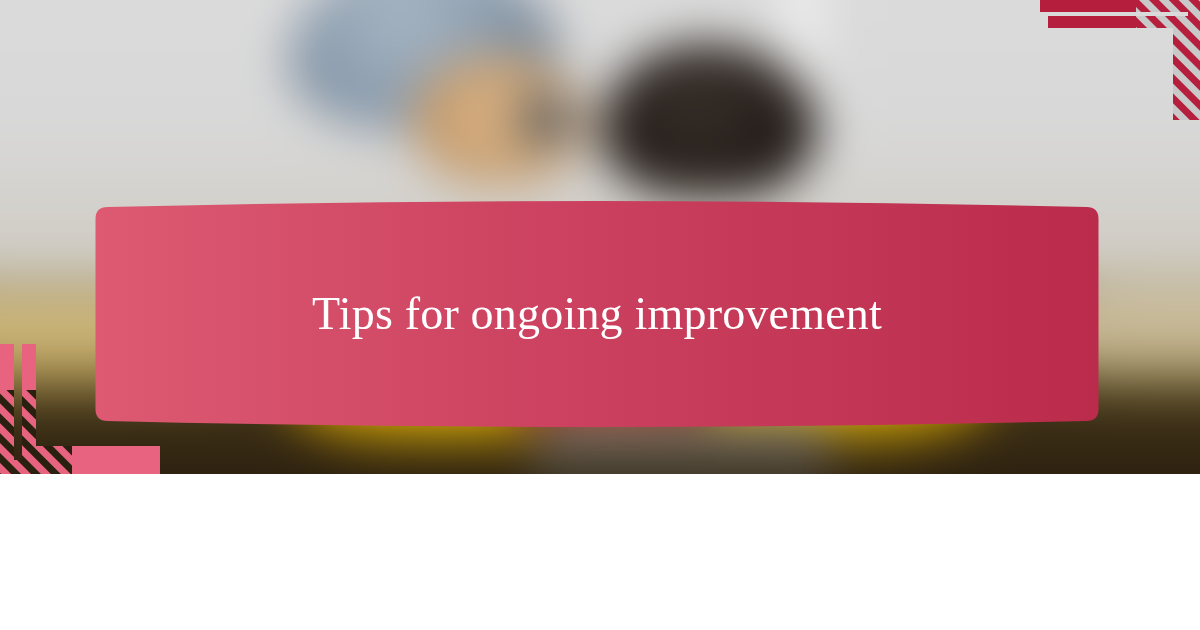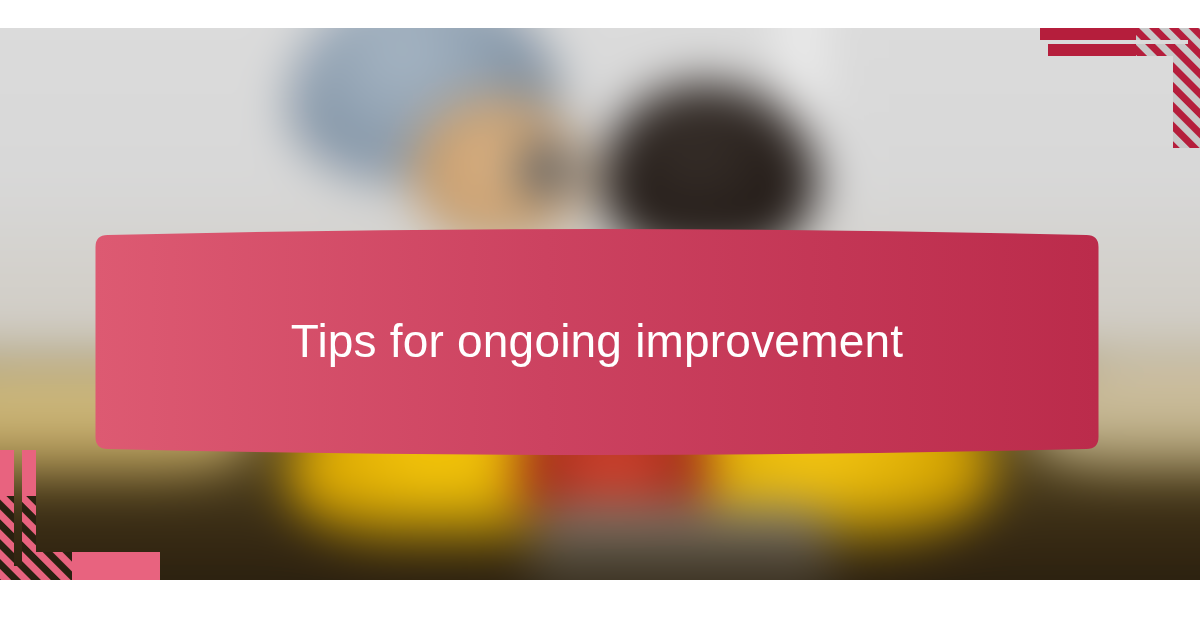--- a/index.html
+++ b/index.html
@@ -3,25 +3,24 @@
 <meta charset="utf-8">
 <style>
   html, body {
     margin: 0;
     padding: 0;
     background: #ffffff;
   }
   #canvas {
     position: relative;
     width: 1200px;
-    height: 552px;
+    height: 474px;
     overflow: hidden;
-    font-family: Liberation Sans, sans-serif;
+    font-family: Liberation Serif, serif;
     background: #cfcfcf;
-    margin-top: 28px;
   }
 
   
   .bg-photo {
     position: absolute;
     inset: -40px;
     overflow: hidden;
     filter: blur(22px) saturate(1.05);
     transform: scale(1.06);
   }

